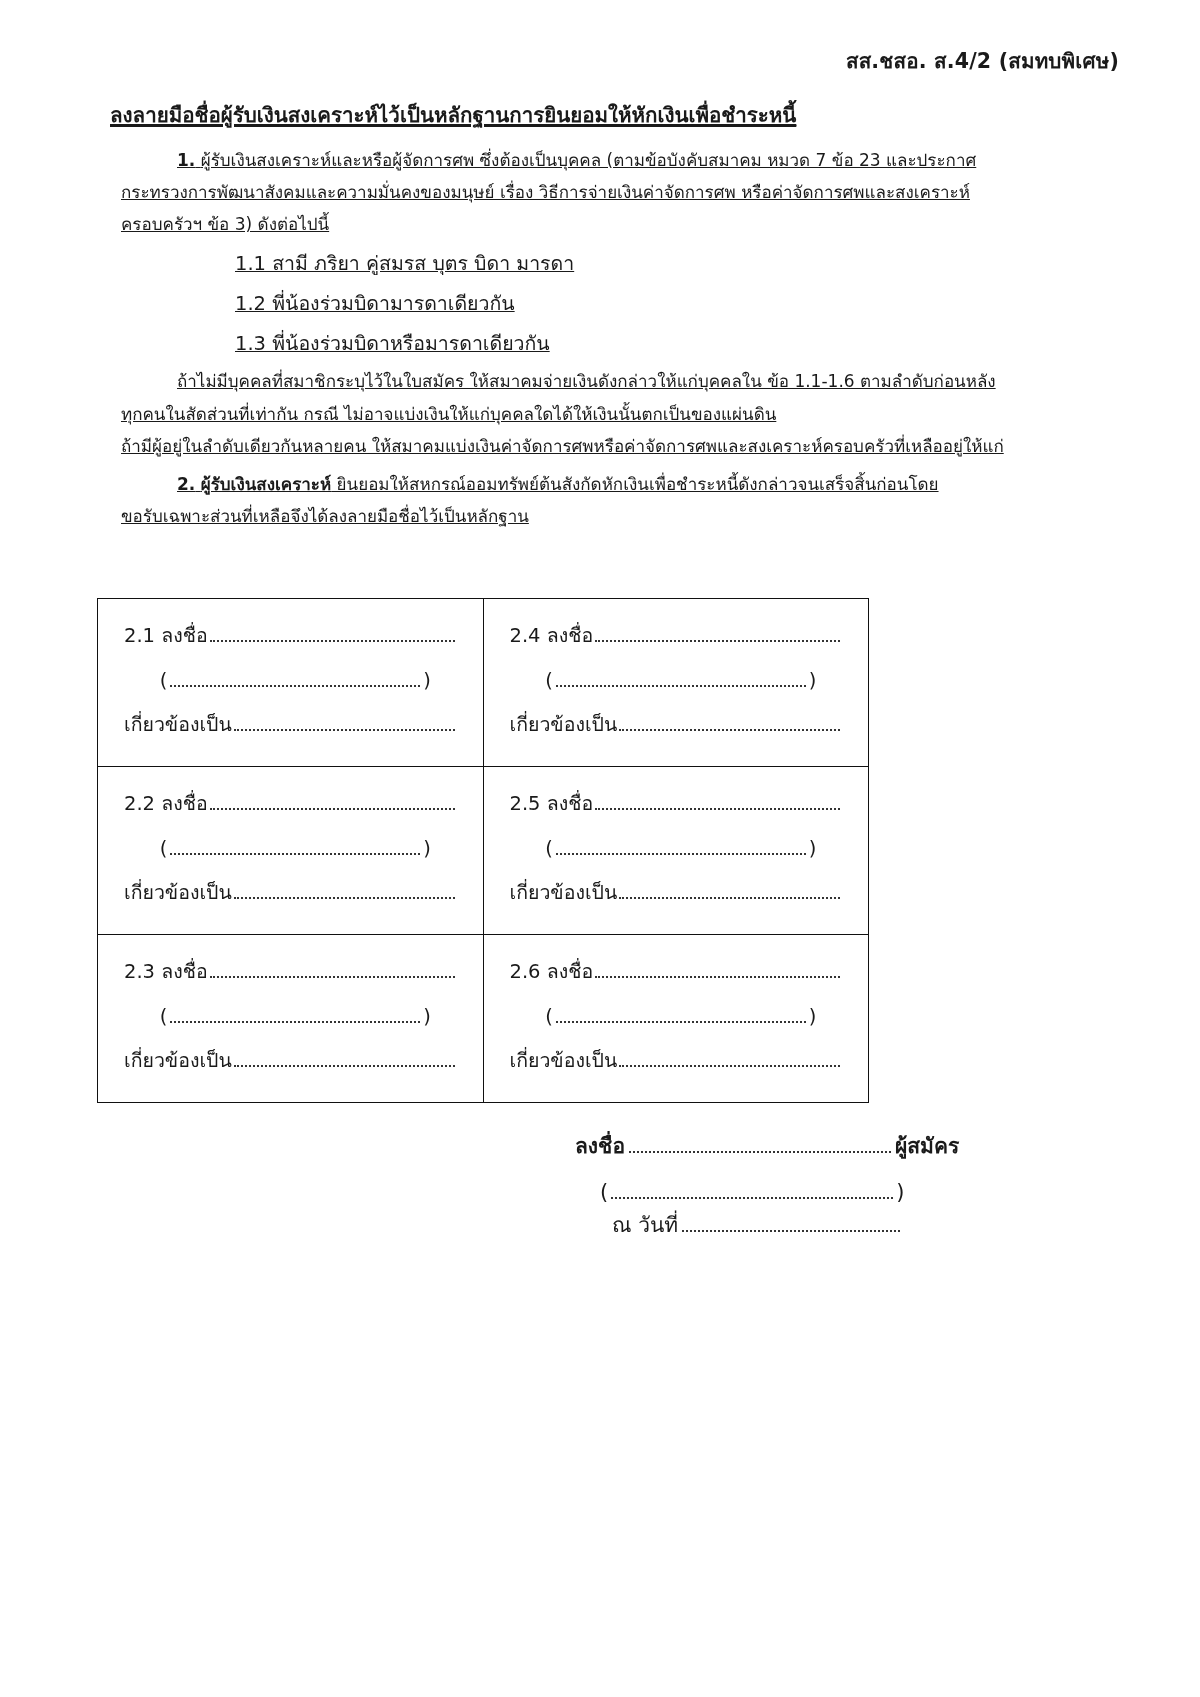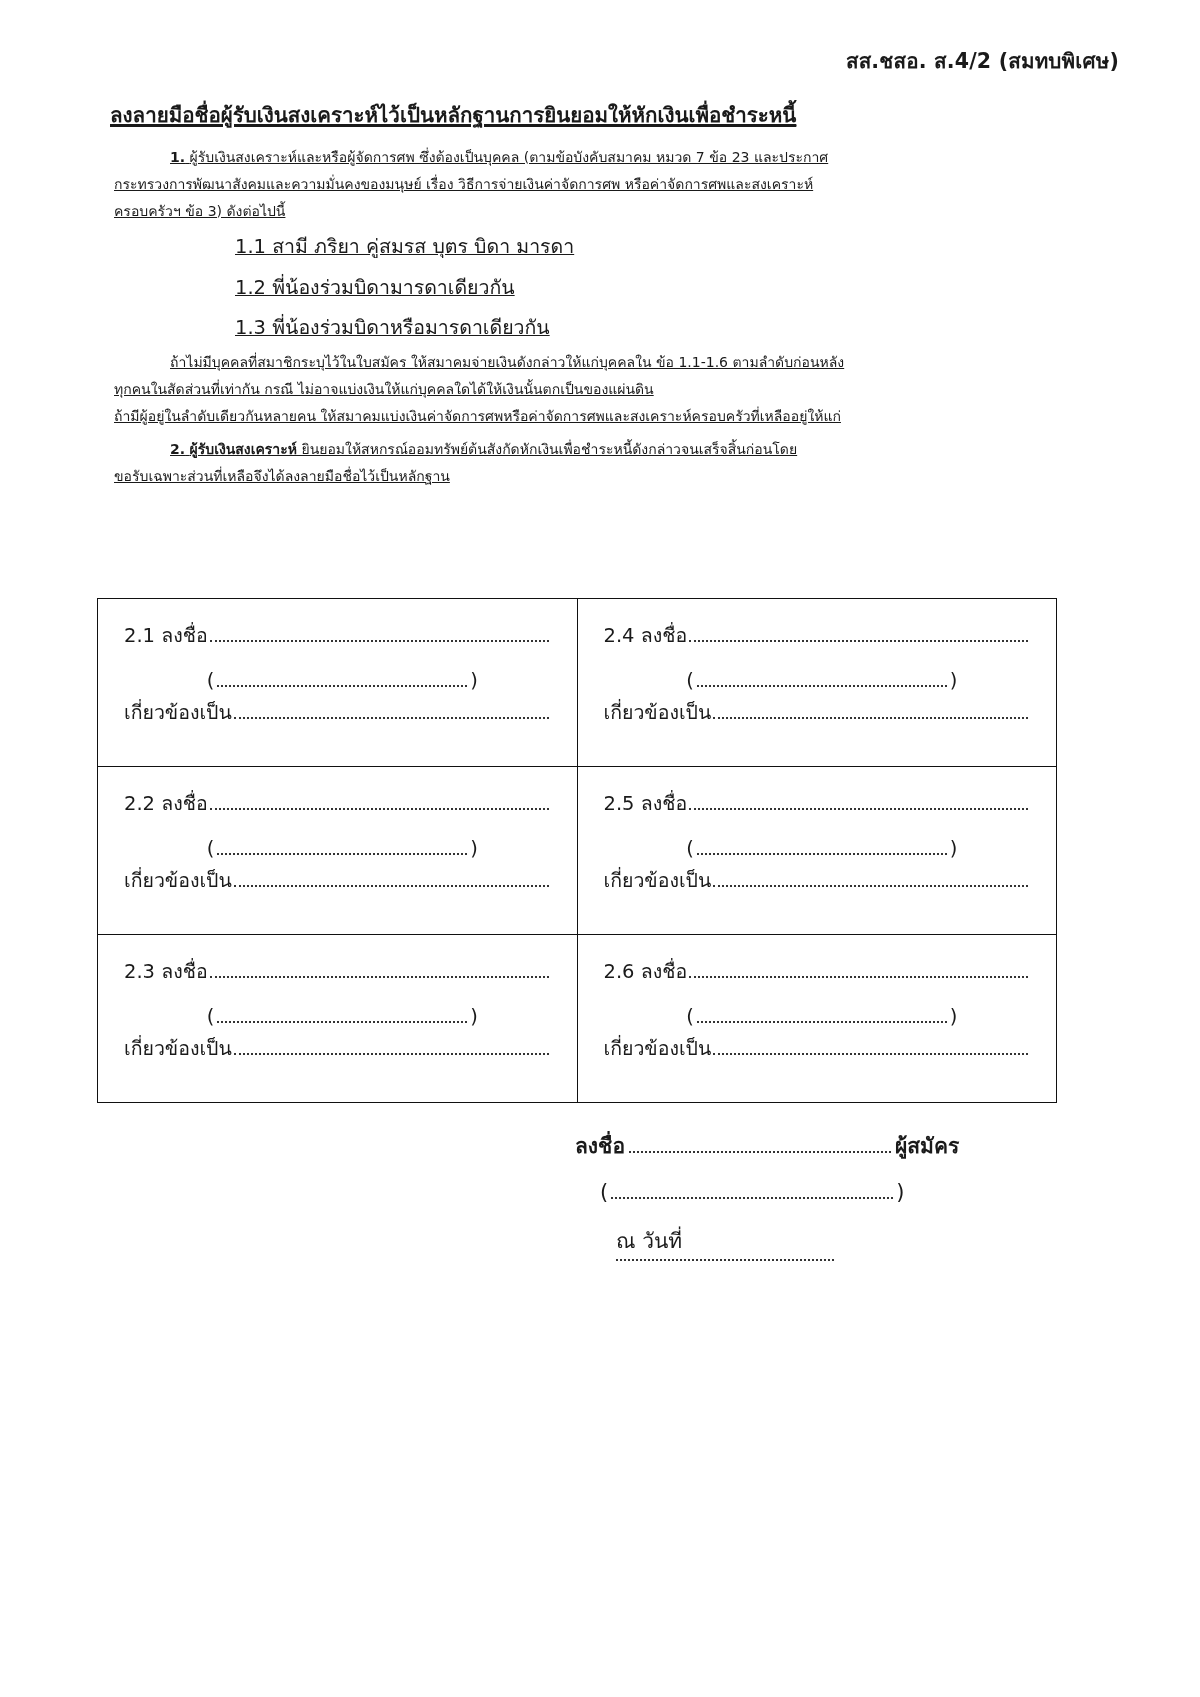--- a/index.html
+++ b/index.html
@@ -40,23 +40,23 @@
   }
   .doc-title {
     font-size: 20.5px;
     font-weight: bold;
     text-decoration: underline;
     text-underline-offset: 3px;
     margin: 0 0 14px 0;
     line-height: 1.5;
   }
   p.para {
-    font-size: 14px;
+    font-size: 17px;
     line-height: 1.78;
-    margin: 0 0 2px 4px;
+    margin: 0 0 2px 11px;
     text-align: left;
   }
   .indent {
     display: inline-block;
     width: 56px;
   }
   .bold {
     font-weight: bold;
   }
   .rel-list {
@@ -85,21 +85,21 @@
     line-height: 1.45;
     white-space: nowrap;
   }
   .para-block {
     margin-top: 8px;
   }
   .sig-table {
     position: absolute;
     top: 598px;
     left: 97px;
-    width: 960px;
+    width: 772px;
     border-collapse: collapse;
     table-layout: fixed;
   }
   .sig-table td {
     border: 1.6px solid #111;
     height: 168px;
     vertical-align: top;
     padding: 22px 26px 0 26px;
     box-sizing: border-box;
   }
@@ -120,21 +120,21 @@
     margin: 0 2px 5px 2px;
     min-width: 40px;
   }
   .dots-fixed {
     display: inline-block;
     width: 250px;
     border-bottom: 2px dotted #333;
     margin: 0 3px 5px 3px;
   }
   .row-2 { margin-top: 16px; }
-  .row-3 { margin-top: 2px; }
+  .row-3 { margin-top: 14px; }
 
   .footer-sign {
     position: absolute;
     top: 1130px;
     left: 0;
     width: 1200px;
   }
   .fs-line {
     display: flex;
     align-items: baseline;
@@ -161,22 +161,20 @@
     margin-top: 12px;
   }
   .fs-line.l2 .dots-w {
     display: inline-block;
     width: 282px;
     border-bottom: 2.5px dotted #333;
     margin: 0 3px 6px 3px;
   }
   .fs-line.l3 {
     padding-left: 612px;
-    margin-top: 16px;
-    flex-direction: column;
   }
   .fs-line.l3 .dots-w {
     display: inline-block;
     width: 218px;
     border-bottom: 2.5px dotted #333;
     margin: 0 4px 6px 4px;
   }
 </style>
 </head>
 <body>

